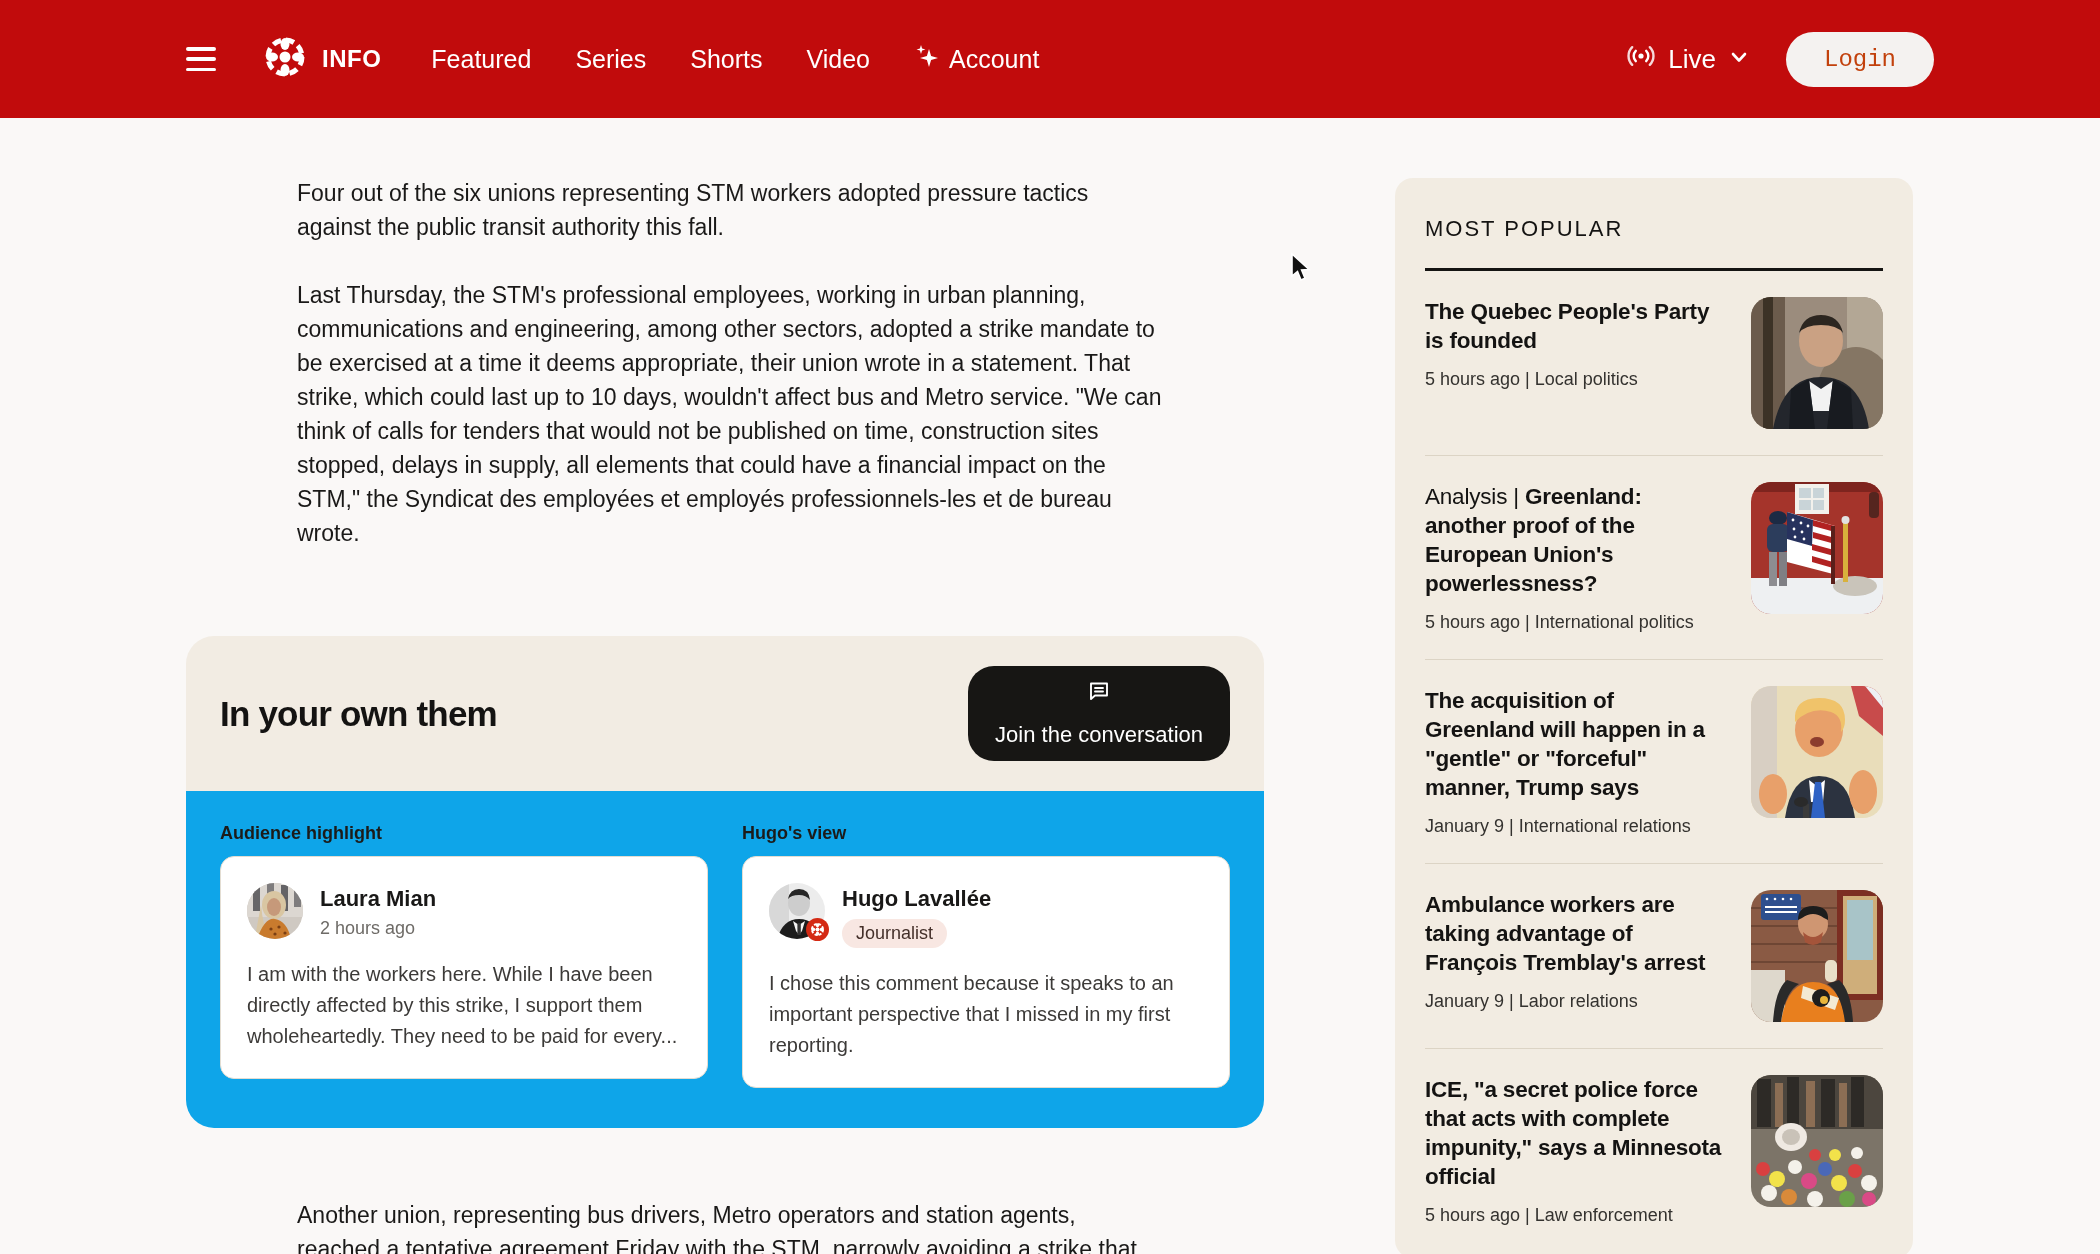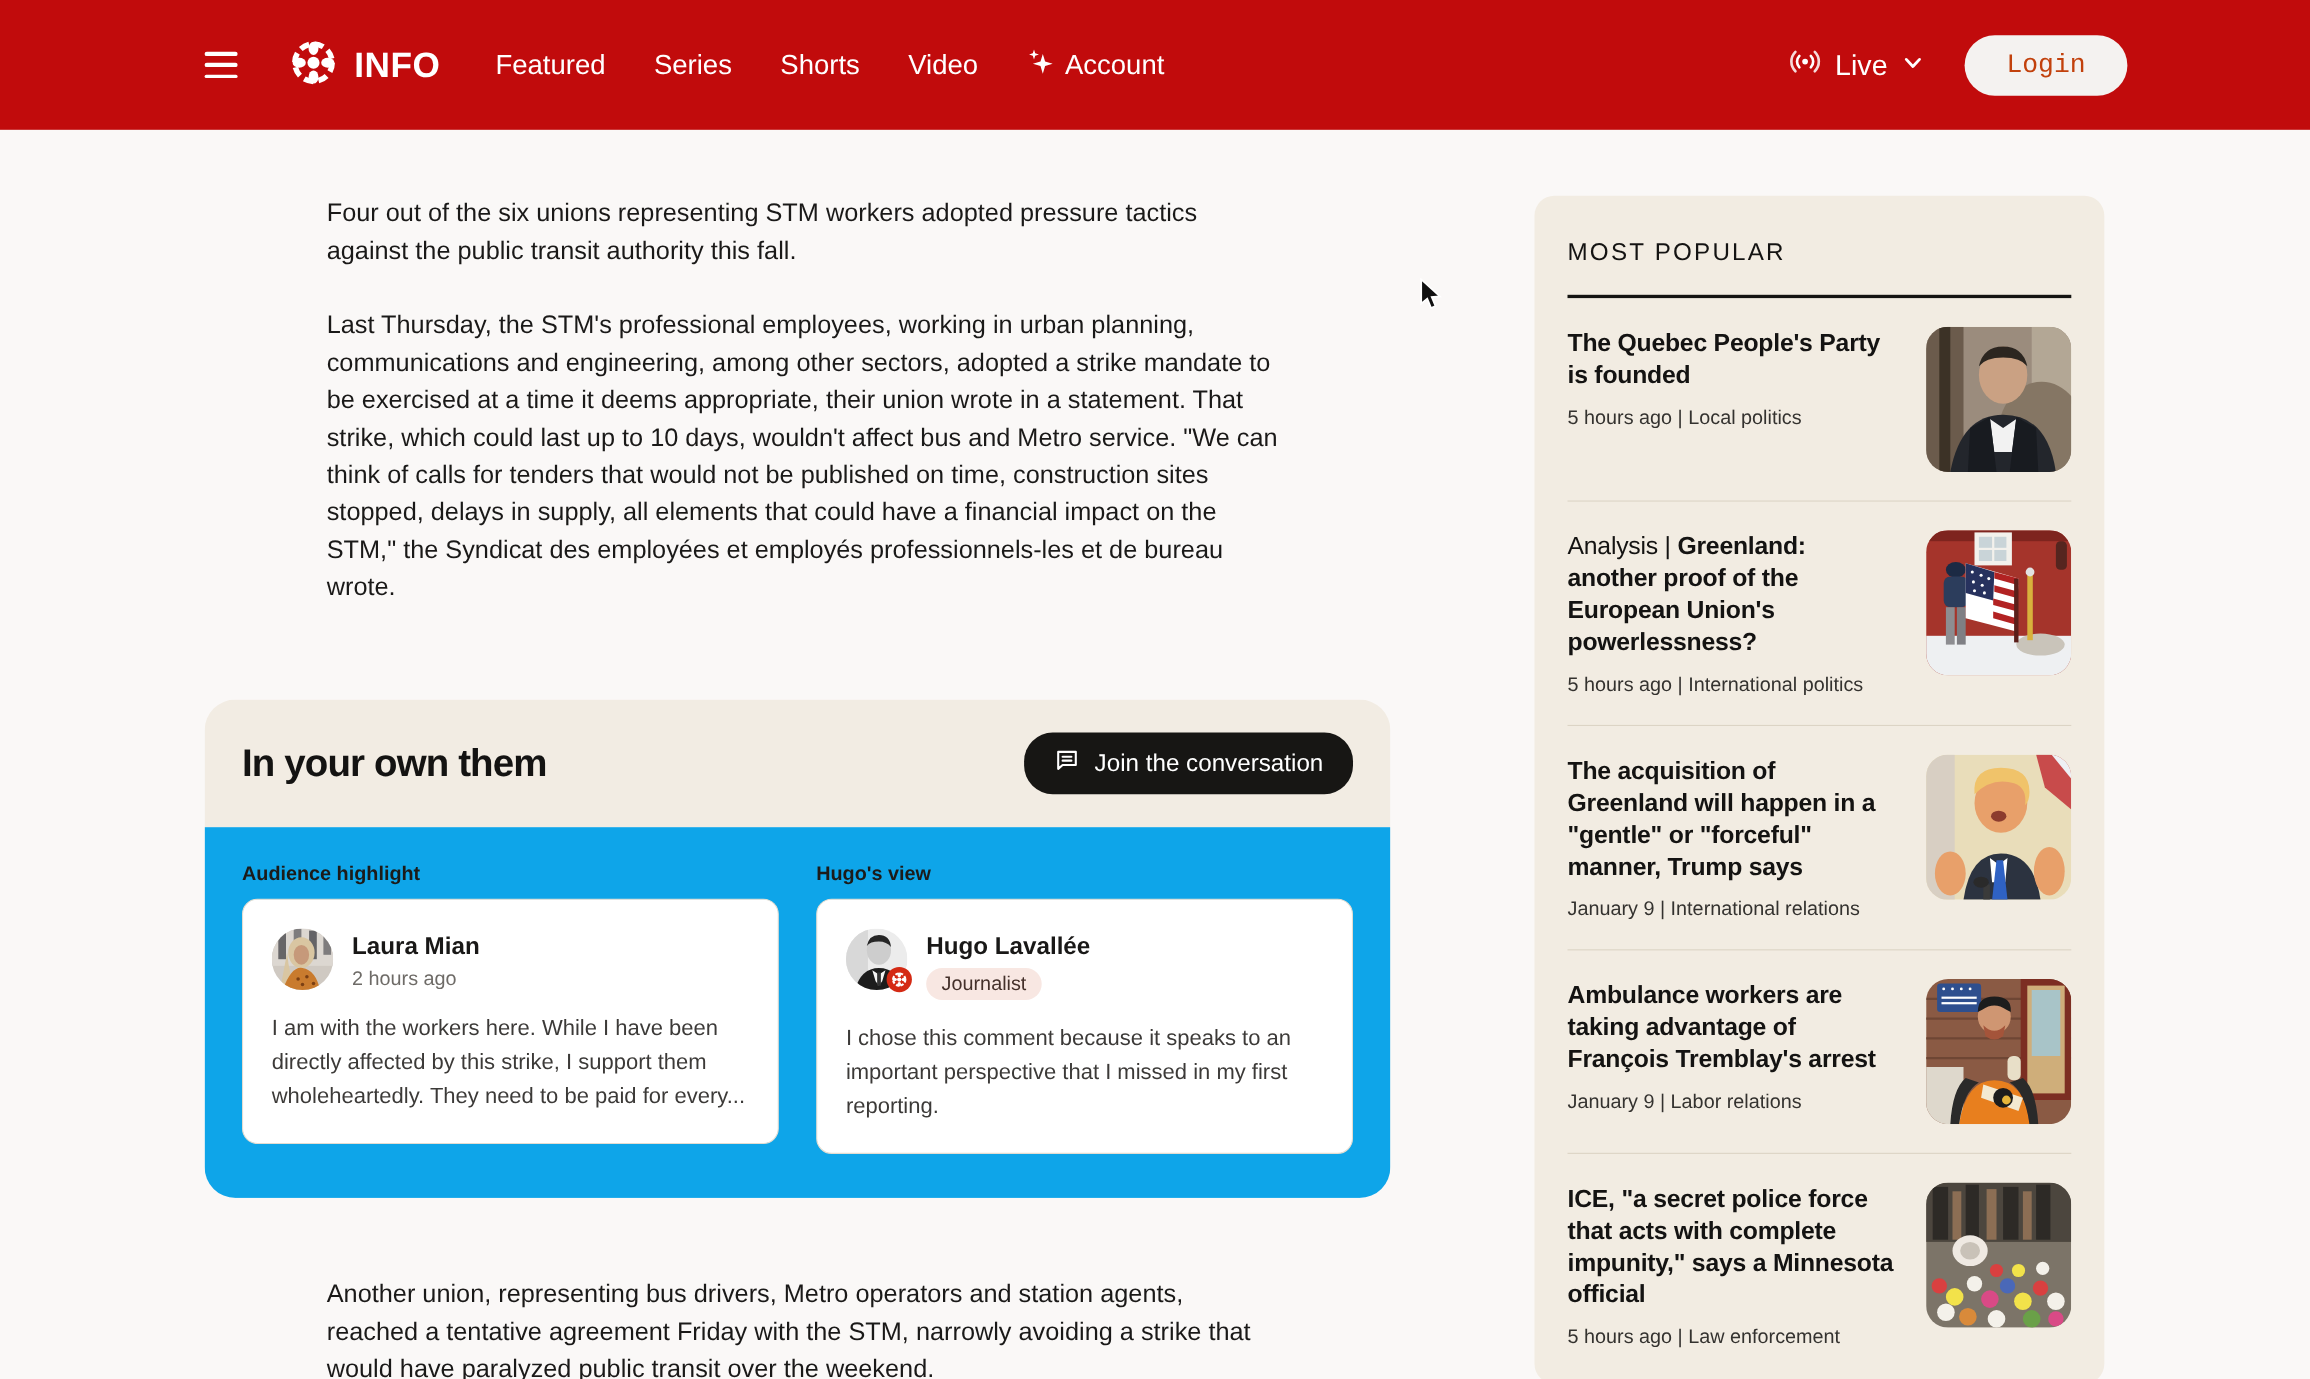--- a/index.html
+++ b/index.html
@@ -5,42 +5,42 @@
   * { margin:0; padding:0; box-sizing:border-box; }
   html,body { width:2100px; }
   body { font-family:"Liberation Sans","DejaVu Sans",sans-serif; background:#fff; }
   .page { position:relative; width:2100px; height:1254px; background:#faf8f7; overflow:hidden; }
 
   
   .topbar { display:flex; align-items:center; height:118px; background:#c10b0c; padding:0 166px 0 186px; color:#fff; }
   .hamburger { width:30px; height:24px; display:flex; flex-direction:column; justify-content:space-between; cursor:pointer; }
   .hamburger span { display:block; height:3.5px; background:#fff; border-radius:2px; }
   .brand { display:flex; align-items:center; gap:14px; margin-left:46px; }
-  .brand-name { font-size:32px; font-weight:800; letter-spacing:0.5px; }
+  .brand-name { font-size:24px; font-weight:800; letter-spacing:0.5px; }
   .nav { display:flex; align-items:center; gap:44px; margin-left:50px; font-size:25px; }
   .nav-item { display:flex; align-items:center; gap:9px; cursor:pointer; }
   .right-cluster { margin-left:auto; display:flex; align-items:center; gap:36px; }
   .live { display:flex; align-items:center; gap:12px; font-size:26px; cursor:pointer; }
   .login-btn { background:#f4f2f0; color:#c2410c; border:none; font-family:Liberation Mono, monospace; font-size:24px;
                padding:14px 38px; border-radius:30px; cursor:pointer; }
 
   
   .main { display:flex; align-items:flex-start; }
   .content { width:1078px; margin-left:186px; }
   .article-p { width:866px; margin-left:111px; font-size:23px; line-height:34px; color:#1a1918; }
   .p1 { margin-top:58px; }
   .p2 { margin-top:34px; }
   .p3 { margin-top:70px; }
 
   
   .convo { margin-top:86px; border-radius:28px; overflow:hidden; }
   .convo-head { background:#f2ece3; display:flex; align-items:center; justify-content:space-between; padding:30px 34px; }
   .convo-title { font-size:35px; font-weight:800; letter-spacing:-0.8px; color:#141312; }
   .join-btn { display:flex; align-items:center; gap:13px; background:#171614; color:#fff; border:none;
-              font-family:inherit; font-size:22px; padding:13px 27px; border-radius:26px; cursor:pointer; }
+              font-family:inherit; font-size:22px; padding:13px 27px; border-radius:26px; cursor:pointer;flex-direction:column; }
   .convo-body { background:#0ea5e9; padding:32px 34px 40px; display:grid; grid-template-columns:1fr 1fr; gap:34px; }
   .col-label { font-size:18px; font-weight:700; color:#1c1b19; margin-bottom:12px; }
   .comment-card { background:#fff; border:1px solid #e3ddd2; border-radius:14px; padding:26px; min-height:202px; }
   .card-top { display:flex; gap:17px; align-items:flex-start; }
   .avatar-wrap { position:relative; width:56px; height:56px; flex-shrink:0; }
   .avatar { width:56px; height:56px; border-radius:50%; overflow:hidden; display:block; }
   .avatar svg { display:block; }
   .gem-badge { position:absolute; right:-4px; bottom:-2px; width:23px; height:23px; border-radius:50%;
                background:#d42a14; display:flex; align-items:center; justify-content:center; }
   .author { font-size:22px; font-weight:700; color:#191817; margin-top:3px; }

